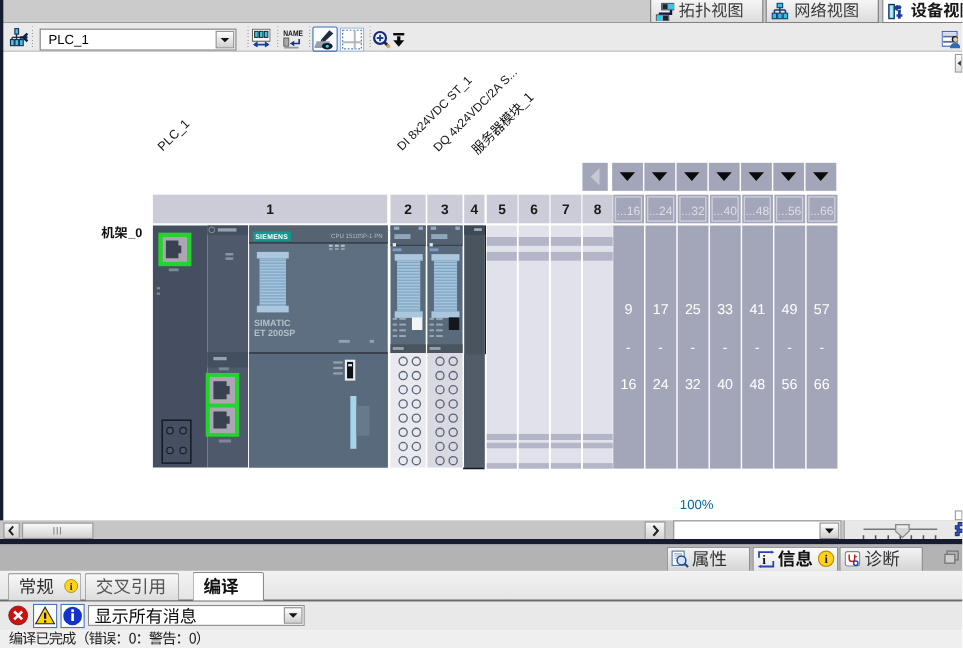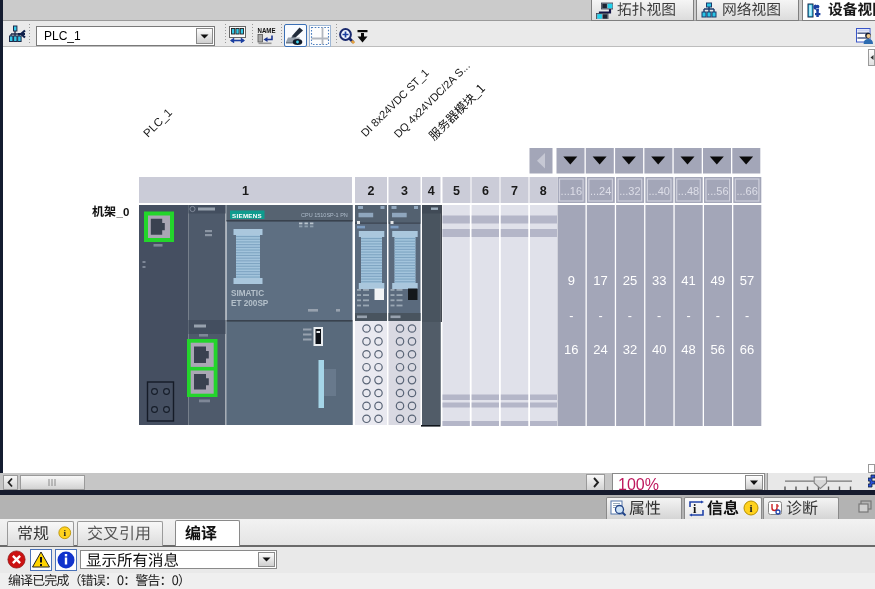--- a/index.html
+++ b/index.html
@@ -431,21 +431,21 @@
     </svg>
     <div class="abs" style="left:20px;top:475px;width:65px;height:15px;background:linear-gradient(#f8f8f8,#d2d2d2);border:1px solid #9a9a9a"></div>
     <svg class="abs" style="left:20px;top:475px" width="65" height="15">
       <path d="M29 4 L29 11 M32 4 L32 11 M35 4 L35 11" stroke="#8a8a8a" stroke-width="1" fill="none"></path>
     </svg>
     <div class="abs" style="left:586px;top:474px;width:19px;height:17px;background:linear-gradient(#f8f8f8,#d2d2d2);border:1px solid #9a9a9a"></div>
     <svg class="abs" style="left:586px;top:474px" width="19" height="17">
       <path d="M8 4 L12 8.5 L8 13" stroke="#222" stroke-width="1.9" fill="none"></path>
     </svg>
     <div class="abs" style="left:612px;top:473px;width:153px;height:19px;background:#fff;border:1px solid #8a8a8a"></div>
-    <div class="abs" style="left:618px;top:476px;font-size:16px;color:#be185d">100%</div>
+    <div class="abs" style="left:618px;top:452px;font-size:12px;color:#0369a1">100%</div>
     <div class="abs" style="left:745px;top:475px;width:18px;height:15px;background:linear-gradient(#fdfdfd,#cfcfcf);border:1px solid #8a8a8a"></div>
     <svg class="abs" style="left:745px;top:475px" width="18" height="15">
       <path d="M5 5.5 L13 5.5 L9 10 Z" fill="#111"></path>
     </svg>
     <div class="abs" style="left:766.5px;top:473px;width:108.5px;height:17px;background:#e8e8e8;border-left:1.5px solid #9a9a9a"></div>
     <svg class="abs" style="left:766px;top:473px" width="109" height="17" viewBox="0 0 109 17">
 <path d="M19 8.2 L86 8.2" stroke="#777" stroke-width="1.3"></path>
 <g stroke="#555" stroke-width="1.4">
         <path d="M19 13.5 V17"></path>
         <path d="M30 13.5 V17"></path>

